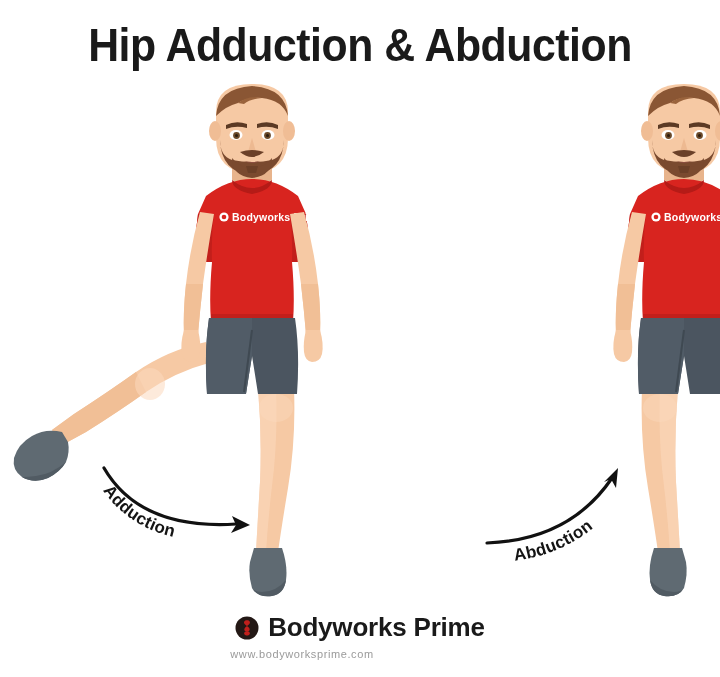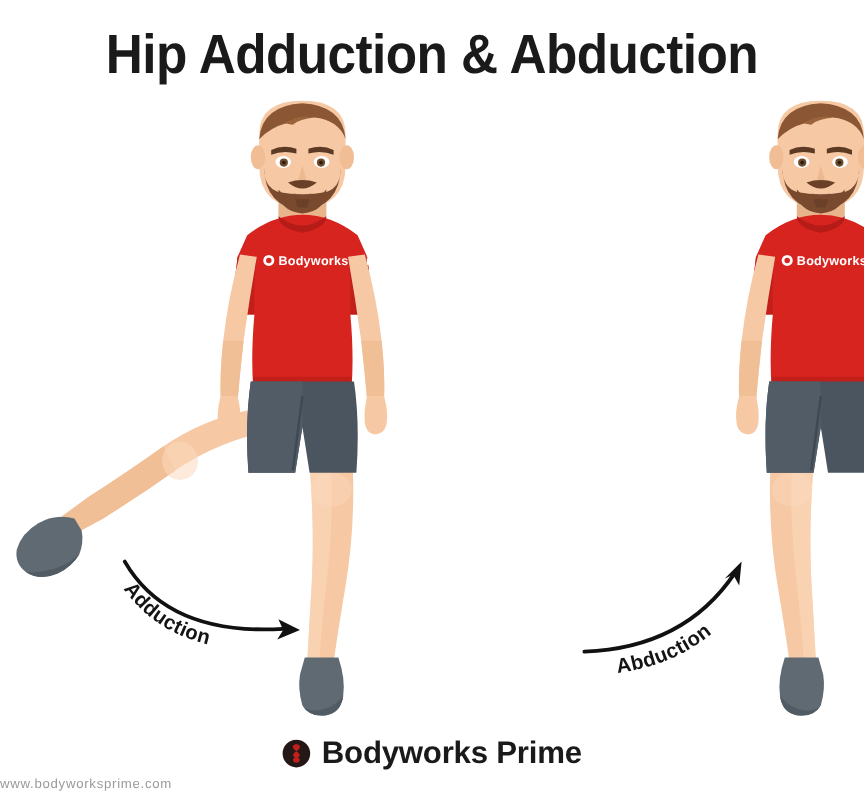--- a/index.html
+++ b/index.html
@@ -27,21 +27,21 @@
     top:612px;left:0;width:720px;
     display:flex;align-items:center;justify-content:center;gap:9px;
   }
   .brand-name{
     font-size:26px;font-weight:bold;color:#1a1a1a;
     font-family:"Liberation Sans", sans-serif;
     letter-spacing:-0.2px;
   }
   .brand-url{
     position:absolute;top:648px;left:0;width:604px;
-    font-size:11px;color:#9a9a9a;
+    text-align:center;font-size:11px;color:#9a9a9a;
     letter-spacing:0.6px;
     font-family:"Liberation Sans", sans-serif;
   }
   .logo-mark{display:block;}
 </style>
 </head>
 <body>
 
 <div>
 

